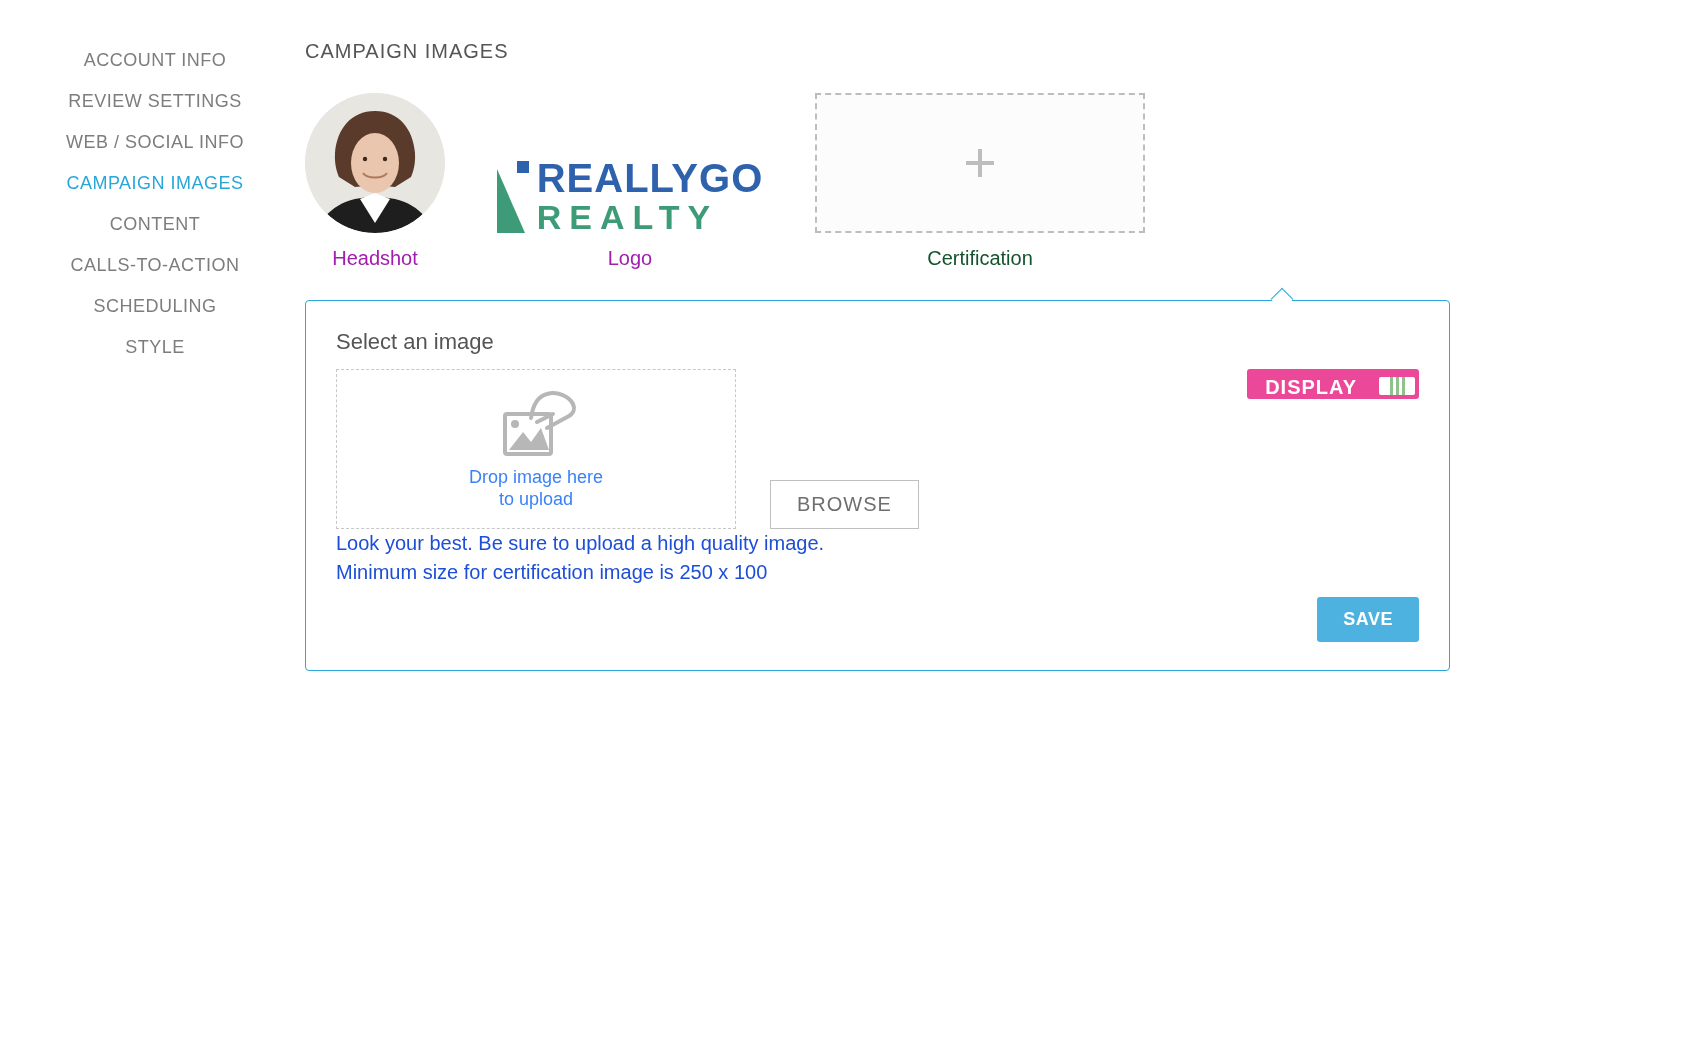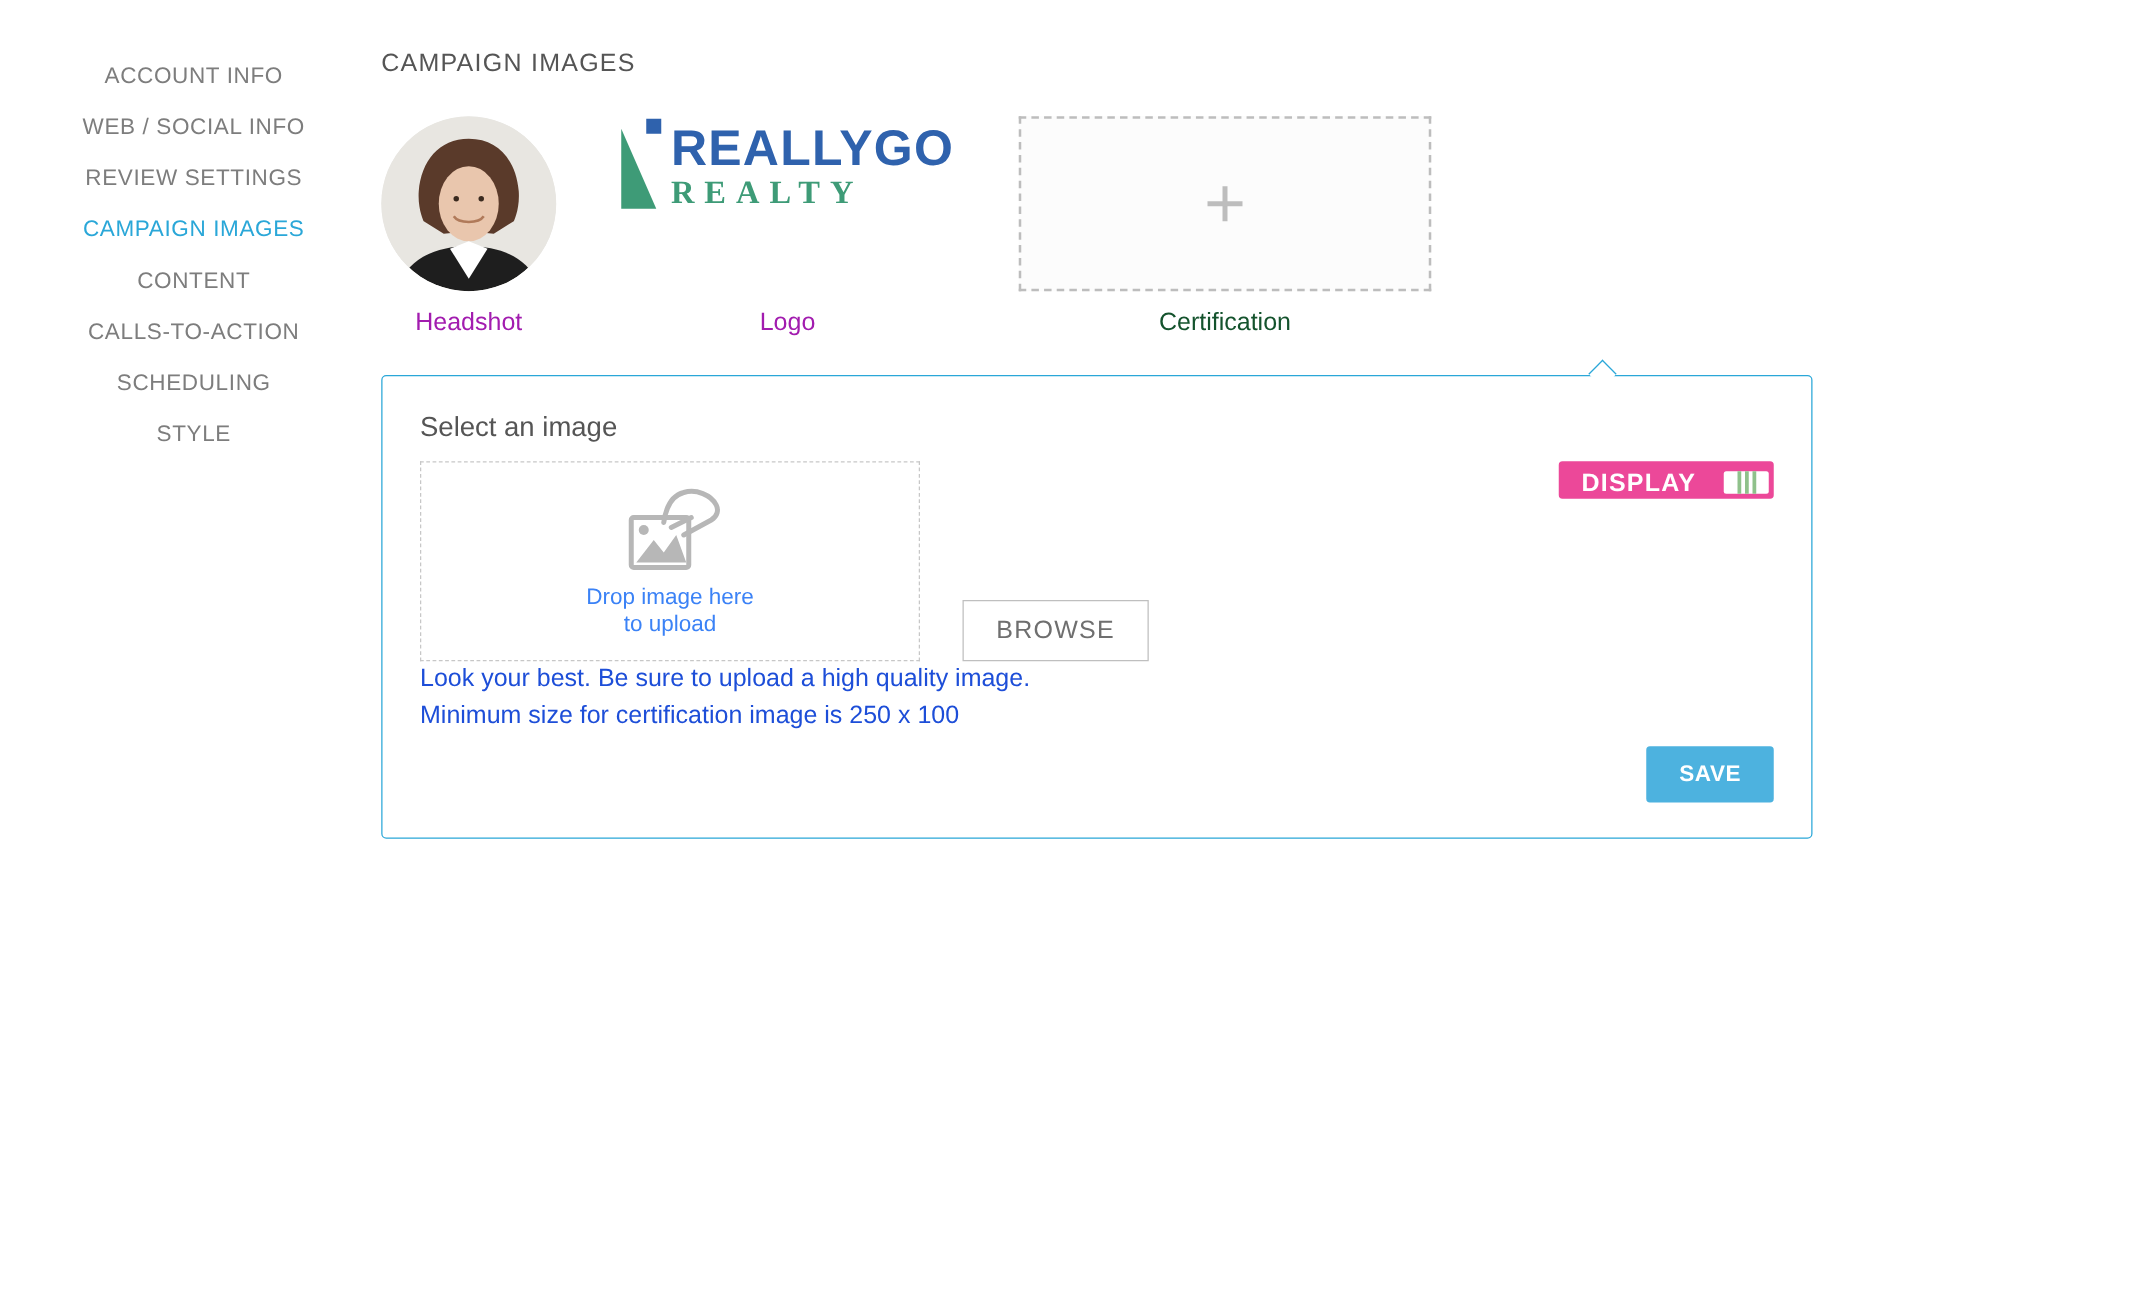--- a/index.html
+++ b/index.html
@@ -49,21 +49,21 @@
   .img-block .caption { margin-top: 14px; font-size: 20px; color: #a21caf; }
   .img-block.active .caption { color: #14532d; }
 
   .headshot {
     width: 140px; height: 140px; border-radius: 50%;
     overflow: hidden; background: #e9e8e4;
     display: flex; align-items: flex-end; justify-content: center;
   }
   .logo-slot {
     width: 330px; height: 140px;
-    display: flex; align-items: flex-start; justify-content: center;
+    display: flex; align-items: flex-end; justify-content: center;
     padding: 0 6px;
   }
   .cert-slot {
     width: 330px; height: 140px;
     border: 2px dashed #bdbdbd;
     display: flex; align-items: center; justify-content: center;
     color: #bdbdbd;
     background: #fcfcfc;
   }
 
@@ -139,33 +139,33 @@
     width: 0; height: 0;
     border-left: 28px solid #3e9b77;
     border-top: 64px solid transparent;
   }
   .logo .mark .dot {
     position: absolute; right: -2px; top: 2px;
     width: 12px; height: 12px; background: #2f62ad;
   }
   .logo .words { display: flex; flex-direction: column; line-height: 0.95; }
   .logo .w1 { font-family: Arial, sans-serif; font-weight: 800; font-size: 40px; color: #2f62ad; letter-spacing: 1px; }
-  .logo .w2 { font-family: Liberation Serif, serif; font-weight: 700; font-size: 26px; color: #3e9b77; letter-spacing: 8px; margin-top: 4px; }
+  .logo .w2 { font-family: Liberation Sans, sans-serif; font-weight: 700; font-size: 34px; color: #3e9b77; letter-spacing: 8px; margin-top: 4px; }
 </style>
 </head>
 <body>
 
 <div class="page">
 
   <div class="layout">
 
     <nav class="sidebar">
       <div class="nav-item">ACCOUNT INFO</div>
+      <div class="nav-item">REVIEW SETTINGS</div>
       <div class="nav-item">WEB / SOCIAL INFO</div>
-      <div class="nav-item">REVIEW SETTINGS</div>
       <div class="nav-item active">CAMPAIGN IMAGES</div>
       <div class="nav-item">CONTENT</div>
       <div class="nav-item">CALLS-TO-ACTION</div>
       <div class="nav-item">SCHEDULING</div>
       <div class="nav-item">STYLE</div>
     </nav>
 
     <div class="main">
       <div class="section-title">CAMPAIGN IMAGES</div>
 

